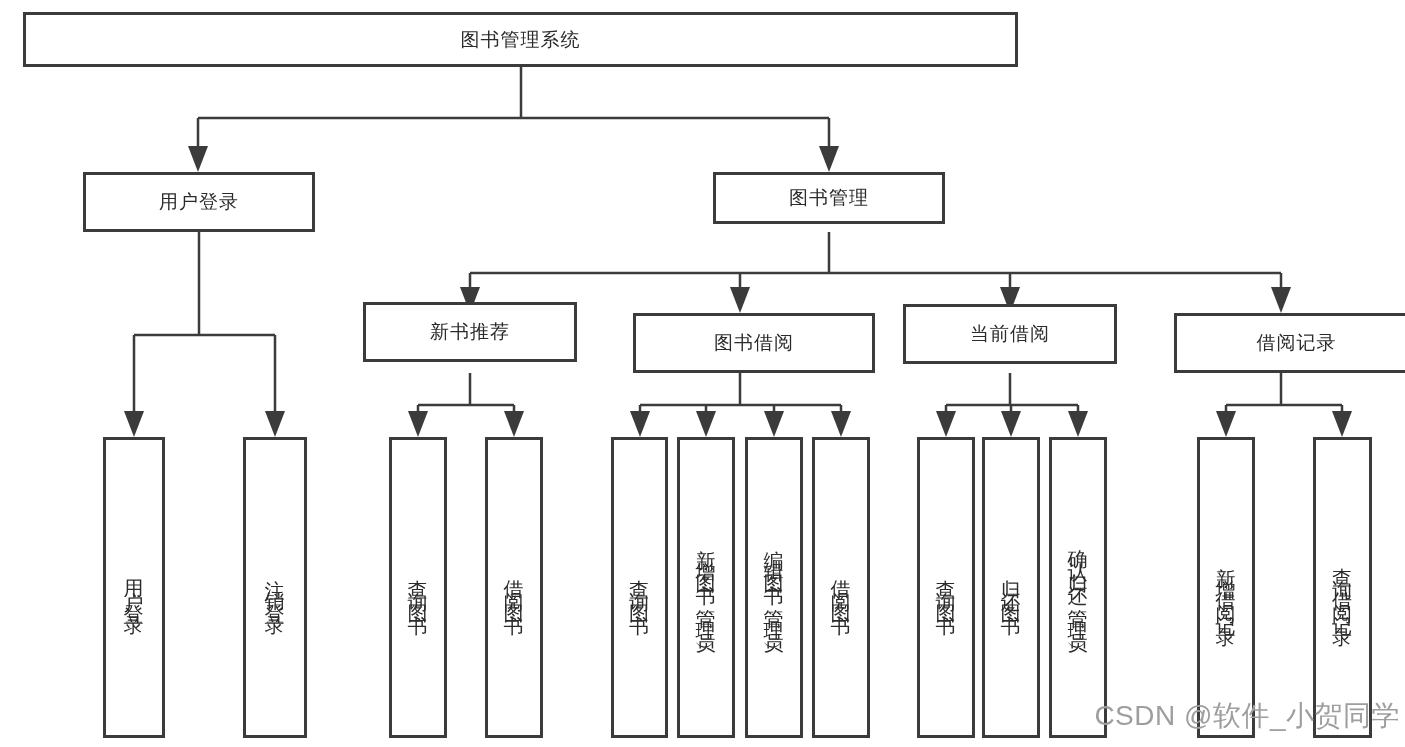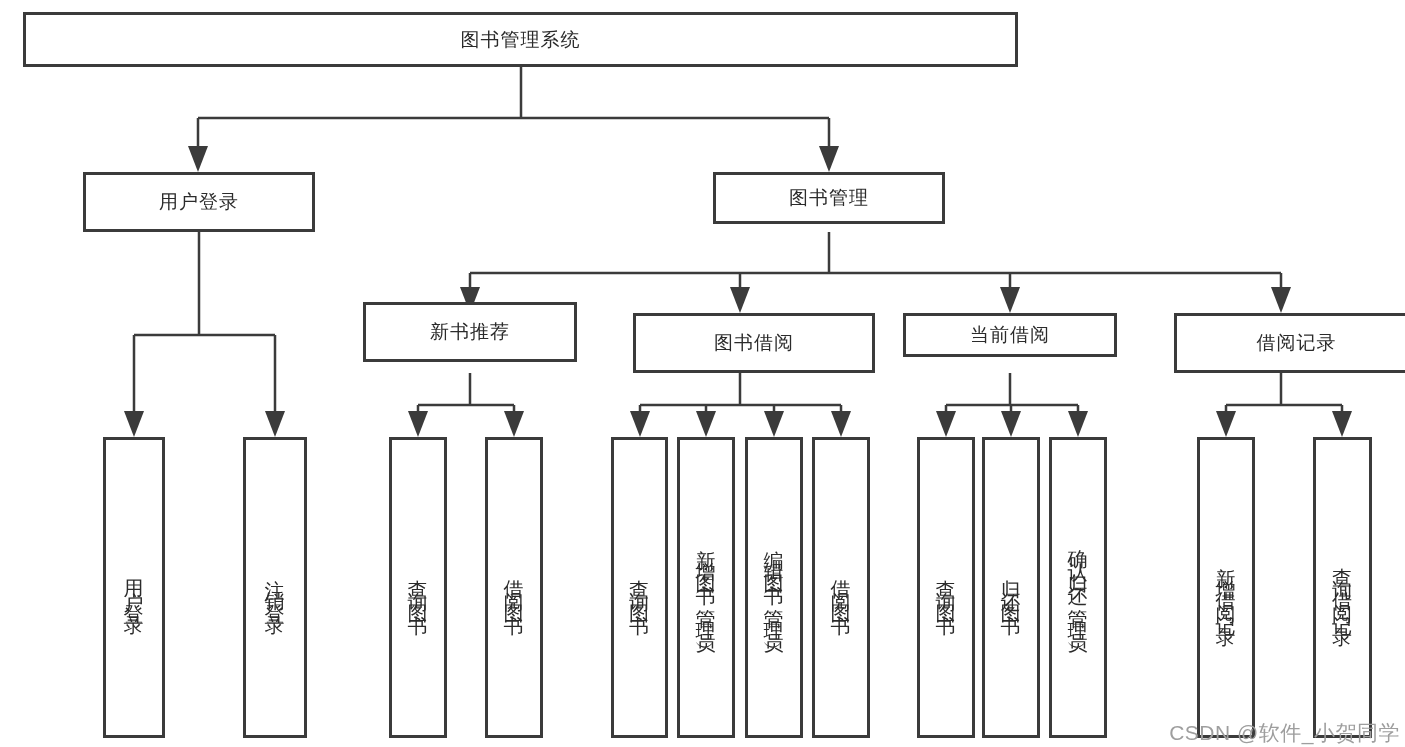--- a/index.html
+++ b/index.html
@@ -39,22 +39,22 @@
   }
   .node.v span{
     writing-mode:vertical-rl;
     text-orientation:mixed;
     font-size:20px;
     letter-spacing:12px;
     line-height:1;
   }
   .watermark{
     position:absolute;
-    right:5px;bottom:0;
-    font-size:21px;
+    right:5px;bottom:12px;
+    font-size:28px;
     color:var(--wm);
     letter-spacing:0.5px;
     white-space:nowrap;
   }
 </style>
 </head>
 <body>
 
 <div class="canvas">
 
@@ -104,21 +104,21 @@
   <div class="node h" style="left:713px;top:172px;width:232px;height:52px">
     <span>图书管理</span>
   </div>
 
   <div class="node h" style="left:363px;top:302px;width:214px;height:60px">
     <span>新书推荐</span>
   </div>
   <div class="node h" style="left:633px;top:313px;width:242px;height:60px">
     <span>图书借阅</span>
   </div>
-  <div class="node h" style="left:903px;top:313px;width:214px;height:44px">
+  <div class="node h" style="left:903px;top:304px;width:214px;height:60px">
     <span>当前借阅</span>
   </div>
   <div class="node h" style="left:1174px;top:313px;width:245px;height:60px">
     <span>借阅记录</span>
   </div>
 
   <div class="node v" style="left:103px;top:437px;width:62px;height:301px">
     <span>用户登录</span>
   </div>
   <div class="node v" style="left:243px;top:437px;width:64px;height:301px">

